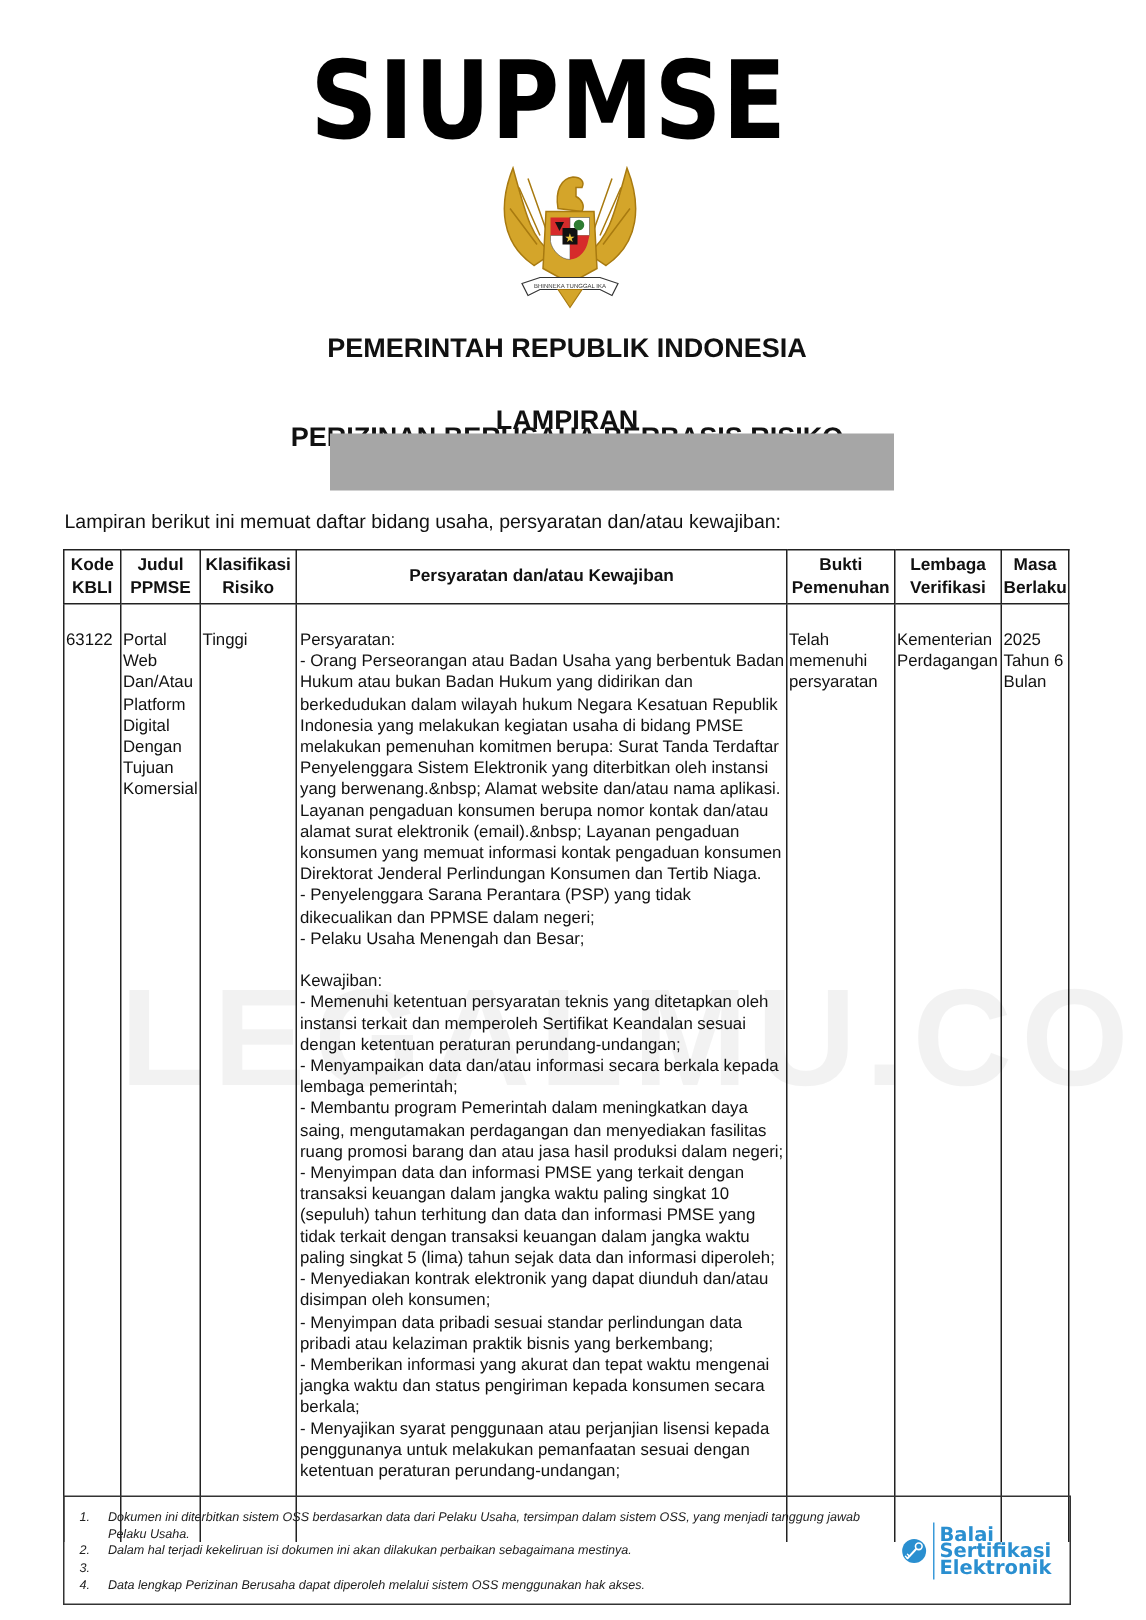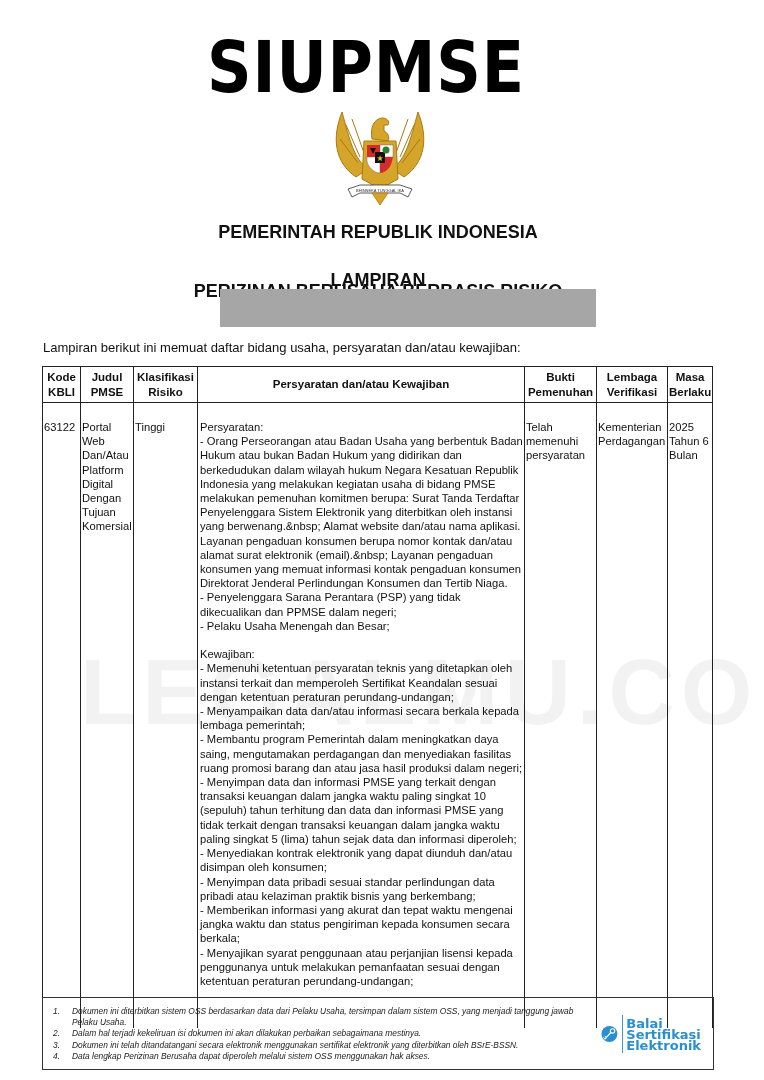--- a/index.html
+++ b/index.html
@@ -101,21 +101,21 @@
     <col style="width:53px">
     <col style="width:64px">
     <col style="width:327px">
     <col style="width:72px">
     <col style="width:71px">
     <col style="width:45px">
   </colgroup>
   <thead>
     <tr>
       <th>Kode KBLI</th>
-      <th>Judul PMSE</th>
+      <th>Judul PPMSE</th>
       <th>Klasifikasi Risiko</th>
       <th>Persyaratan dan/atau Kewajiban</th>
       <th>Bukti Pemenuhan</th>
       <th>Lembaga Verifikasi</th>
       <th>Masa Berlaku</th>
     </tr>
   </thead>
   <tbody>
     <tr>
       <td>63122</td>
@@ -149,21 +149,20 @@
     <li>
       <span class="num">1.</span>
       <span>Dokumen ini diterbitkan sistem OSS berdasarkan data dari Pelaku Usaha, tersimpan dalam sistem OSS, yang menjadi tanggung jawab Pelaku Usaha.</span>
     </li>
     <li>
       <span class="num">2.</span>
       <span>Dalam hal terjadi kekeliruan isi dokumen ini akan dilakukan perbaikan sebagaimana mestinya.</span>
     </li>
     <li>
       <span class="num">3.</span>
-      <span>Dokumen ini telah ditandatangani secara elektronik menggunakan sertifikat elektronik yang diterbitkan oleh BSrE-BSSN.</span>
     </li>
     <li>
       <span class="num">4.</span>
       <span>Data lengkap Perizinan Berusaha dapat diperoleh melalui sistem OSS menggunakan hak akses.</span>
     </li>
   </ol>
 
   <div class="bse-logo">
     <svg width="38" height="38" viewBox="0 0 38 38">
       <circle cx="19" cy="19" r="18" fill="#2a8fd0"></circle>

